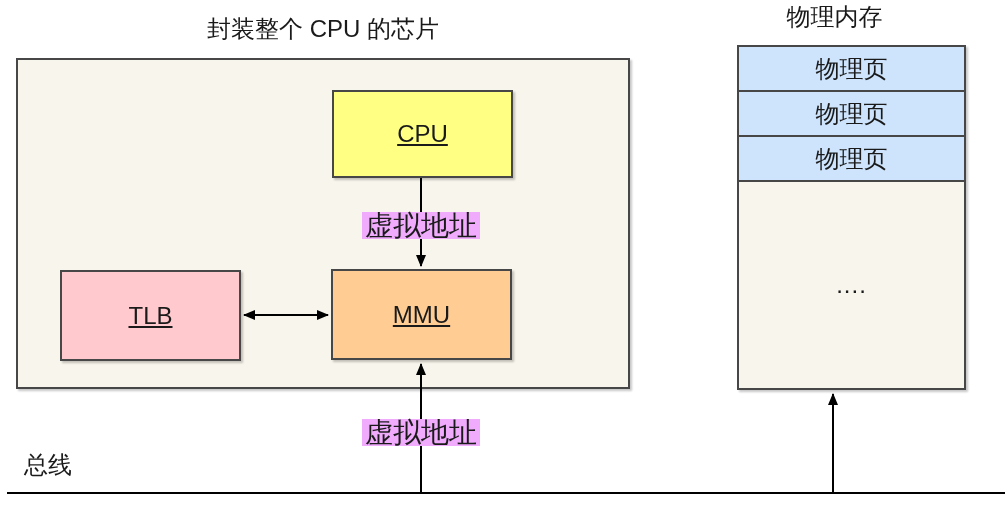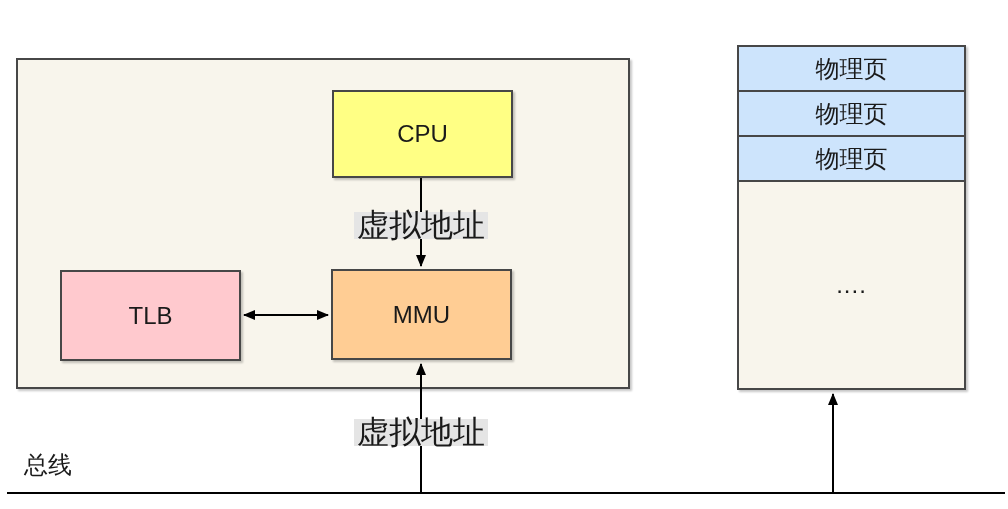--- a/index.html
+++ b/index.html
@@ -28,20 +28,21 @@
     box-sizing: border-box;
     border: 2px solid #474747;
     box-shadow: 2px 2px 2px rgba(0,0,0,0.22);
   }
   .node {
     display: flex;
     align-items: center;
     justify-content: center;
     font-size: 24px;
     color: #1a1a1a;
+    text-decoration: underline;
   }
   .chip-box { left: 16px; top: 58px; width: 614px; height: 331px; background: #f8f5ec; }
   .cpu-box  { left: 332px; top: 90px;  width: 181px; height: 88px; background: #ffff84; }
   .tlb-box  { left: 60px;  top: 270px; width: 181px; height: 91px; background: #ffc9ce; }
   .mmu-box  { left: 331px; top: 269px; width: 181px; height: 91px; background: #ffcd94; }
   .chip-title { left: 16px; top: 15px; width: 614px; }
   .memory-title { left: 737px; top: 3px; width: 195px; }
   .memory-box {
     left: 737px; top: 45px; width: 229px; height: 345px;
     background: #f8f5ec;
@@ -66,40 +67,42 @@
   .arrows-layer {
     position: absolute;
     left: 0; top: 0;
     width: 1008px; height: 509px;
     pointer-events: none;
   }
   .arrows-layer line { stroke: #000000; stroke-width: 2; }
   .edge-label {
     position: absolute;
     transform: translateX(-50%);
-    background: #e5e5e5;
+    background: #f0abfc;
     padding: 0 3px;
-    font-size: 32px;
+    font-size: 28px;
     line-height: 27px;
     white-space: nowrap;
   }
   .virtual-address-label  { left: 421px; top: 212px; }
   .physical-address-label { left: 421px; top: 419px; }
   .bus-label { left: 24px; top: 451px; }
 </style>
 </head>
 <body>
 
 <div class="canvas">
 
+  <div class="label centered chip-title">封装整个 CPU 的芯片</div>
   <div class="box chip-box"></div>
   <div class="box node cpu-box">CPU</div>
   <div class="box node mmu-box">MMU</div>
   <div class="box node tlb-box">TLB</div>
 
+  <div class="label centered memory-title">物理内存</div>
   <div class="box memory-box">
     <div class="memory-page">物理页</div>
     <div class="memory-page">物理页</div>
     <div class="memory-page">物理页</div>
     <div class="memory-rest">....</div>
   </div>
 
   <svg class="arrows-layer" width="1008" height="509" viewBox="0 0 1008 509">
     <defs>
       <marker id="ah" markerWidth="14" markerHeight="12" refX="11" refY="5" orient="auto-start-reverse" markerUnits="userSpaceOnUse">

